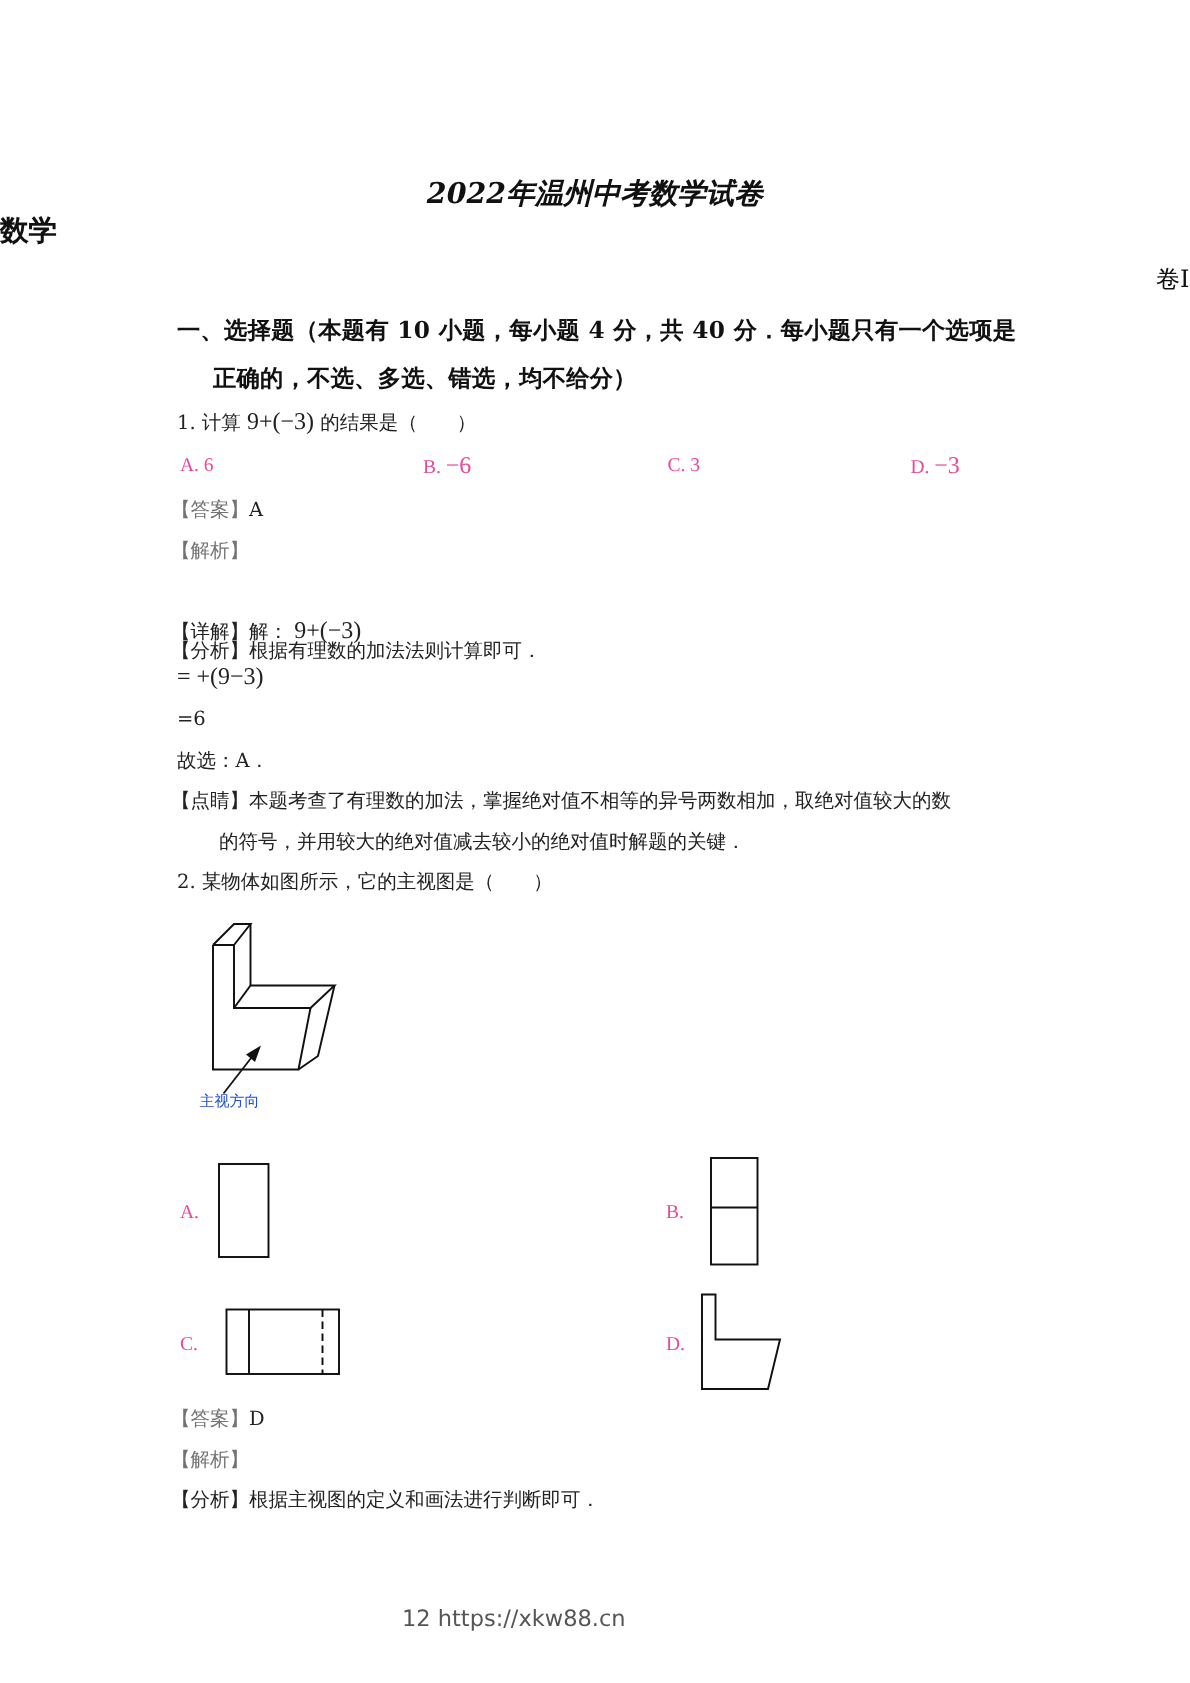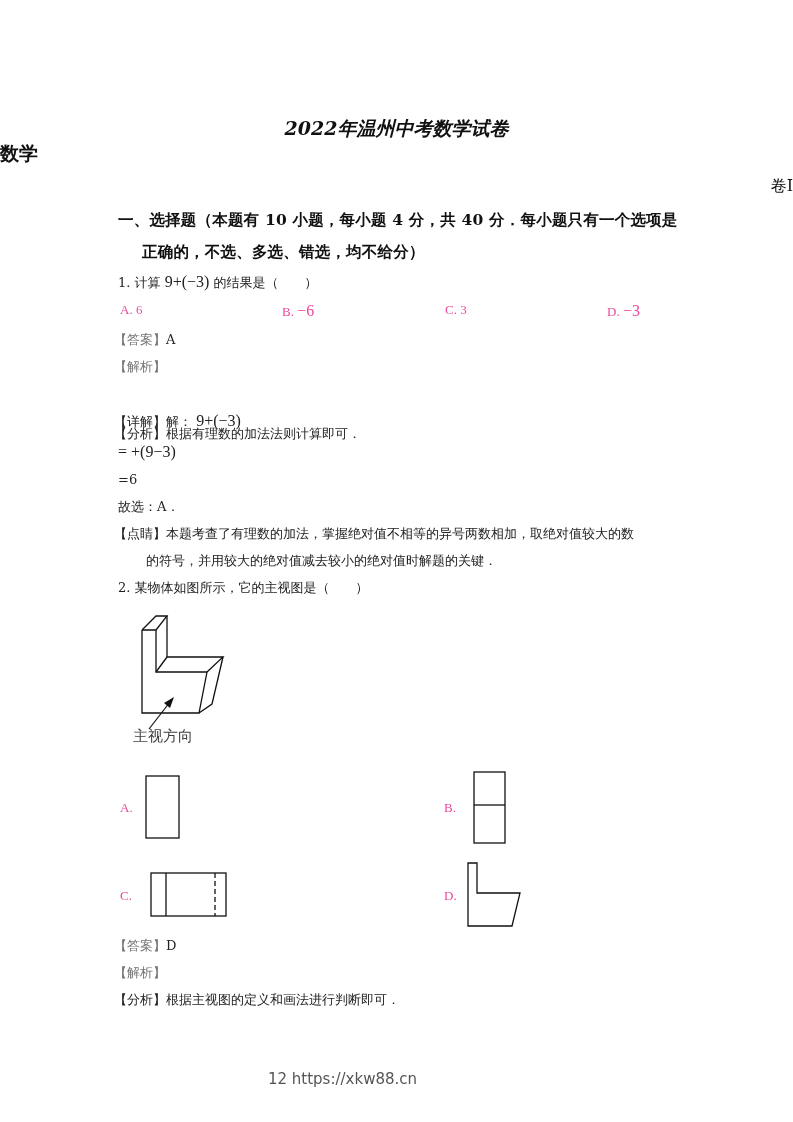--- a/index.html
+++ b/index.html
@@ -9,21 +9,21 @@
   .title { font-size: 19px; font-weight: bold; left: 0; width: 793px; text-align: center; }
   .sub { font-size: 19px; font-weight: bold; left: 0; width: 793px; text-align: left; }
   .vol { font-size: 16px; left: 0; width: 793px; text-align: right; }
   .sec { font-size: 15.5px; font-weight: bold; left: 118px; letter-spacing: 0.2px; }
   .txt { font-size: 13px; left: 118px; color: #222; }
   .math { font-family: "Liberation Serif", "DejaVu Serif", serif; font-size: 16px; }
   .lbl { color: #737373; }
   .blk { color: #222; }
   .opt { font-size: 13px; color: #ec4899; font-family: "Liberation Serif", serif; }
   .opt .math { font-size: 16px; }
-  .fig-label { font-size: 15px; color: #404040; font-family: "DejaVu Sans", sans-serif; }
+  .fig-label { font-size: 10px; color: #1d4ed8; font-family: "DejaVu Sans", sans-serif; }
   .footer { font-family: "DejaVu Sans", "Liberation Sans", sans-serif; font-size: 15px; color: #555; left: 0; width: 685px; text-align: center; }
   svg { position: absolute; left: 0; top: 0; }
 </style>
 </head>
 <body>
 
 <div class="abs title" style="top:116px;font-style:italic;">2022年温州中考数学试卷</div>
 <div class="abs sub" style="top:141px;">数学</div>
 <div class="abs vol" style="top:176px;">卷I</div>
 

